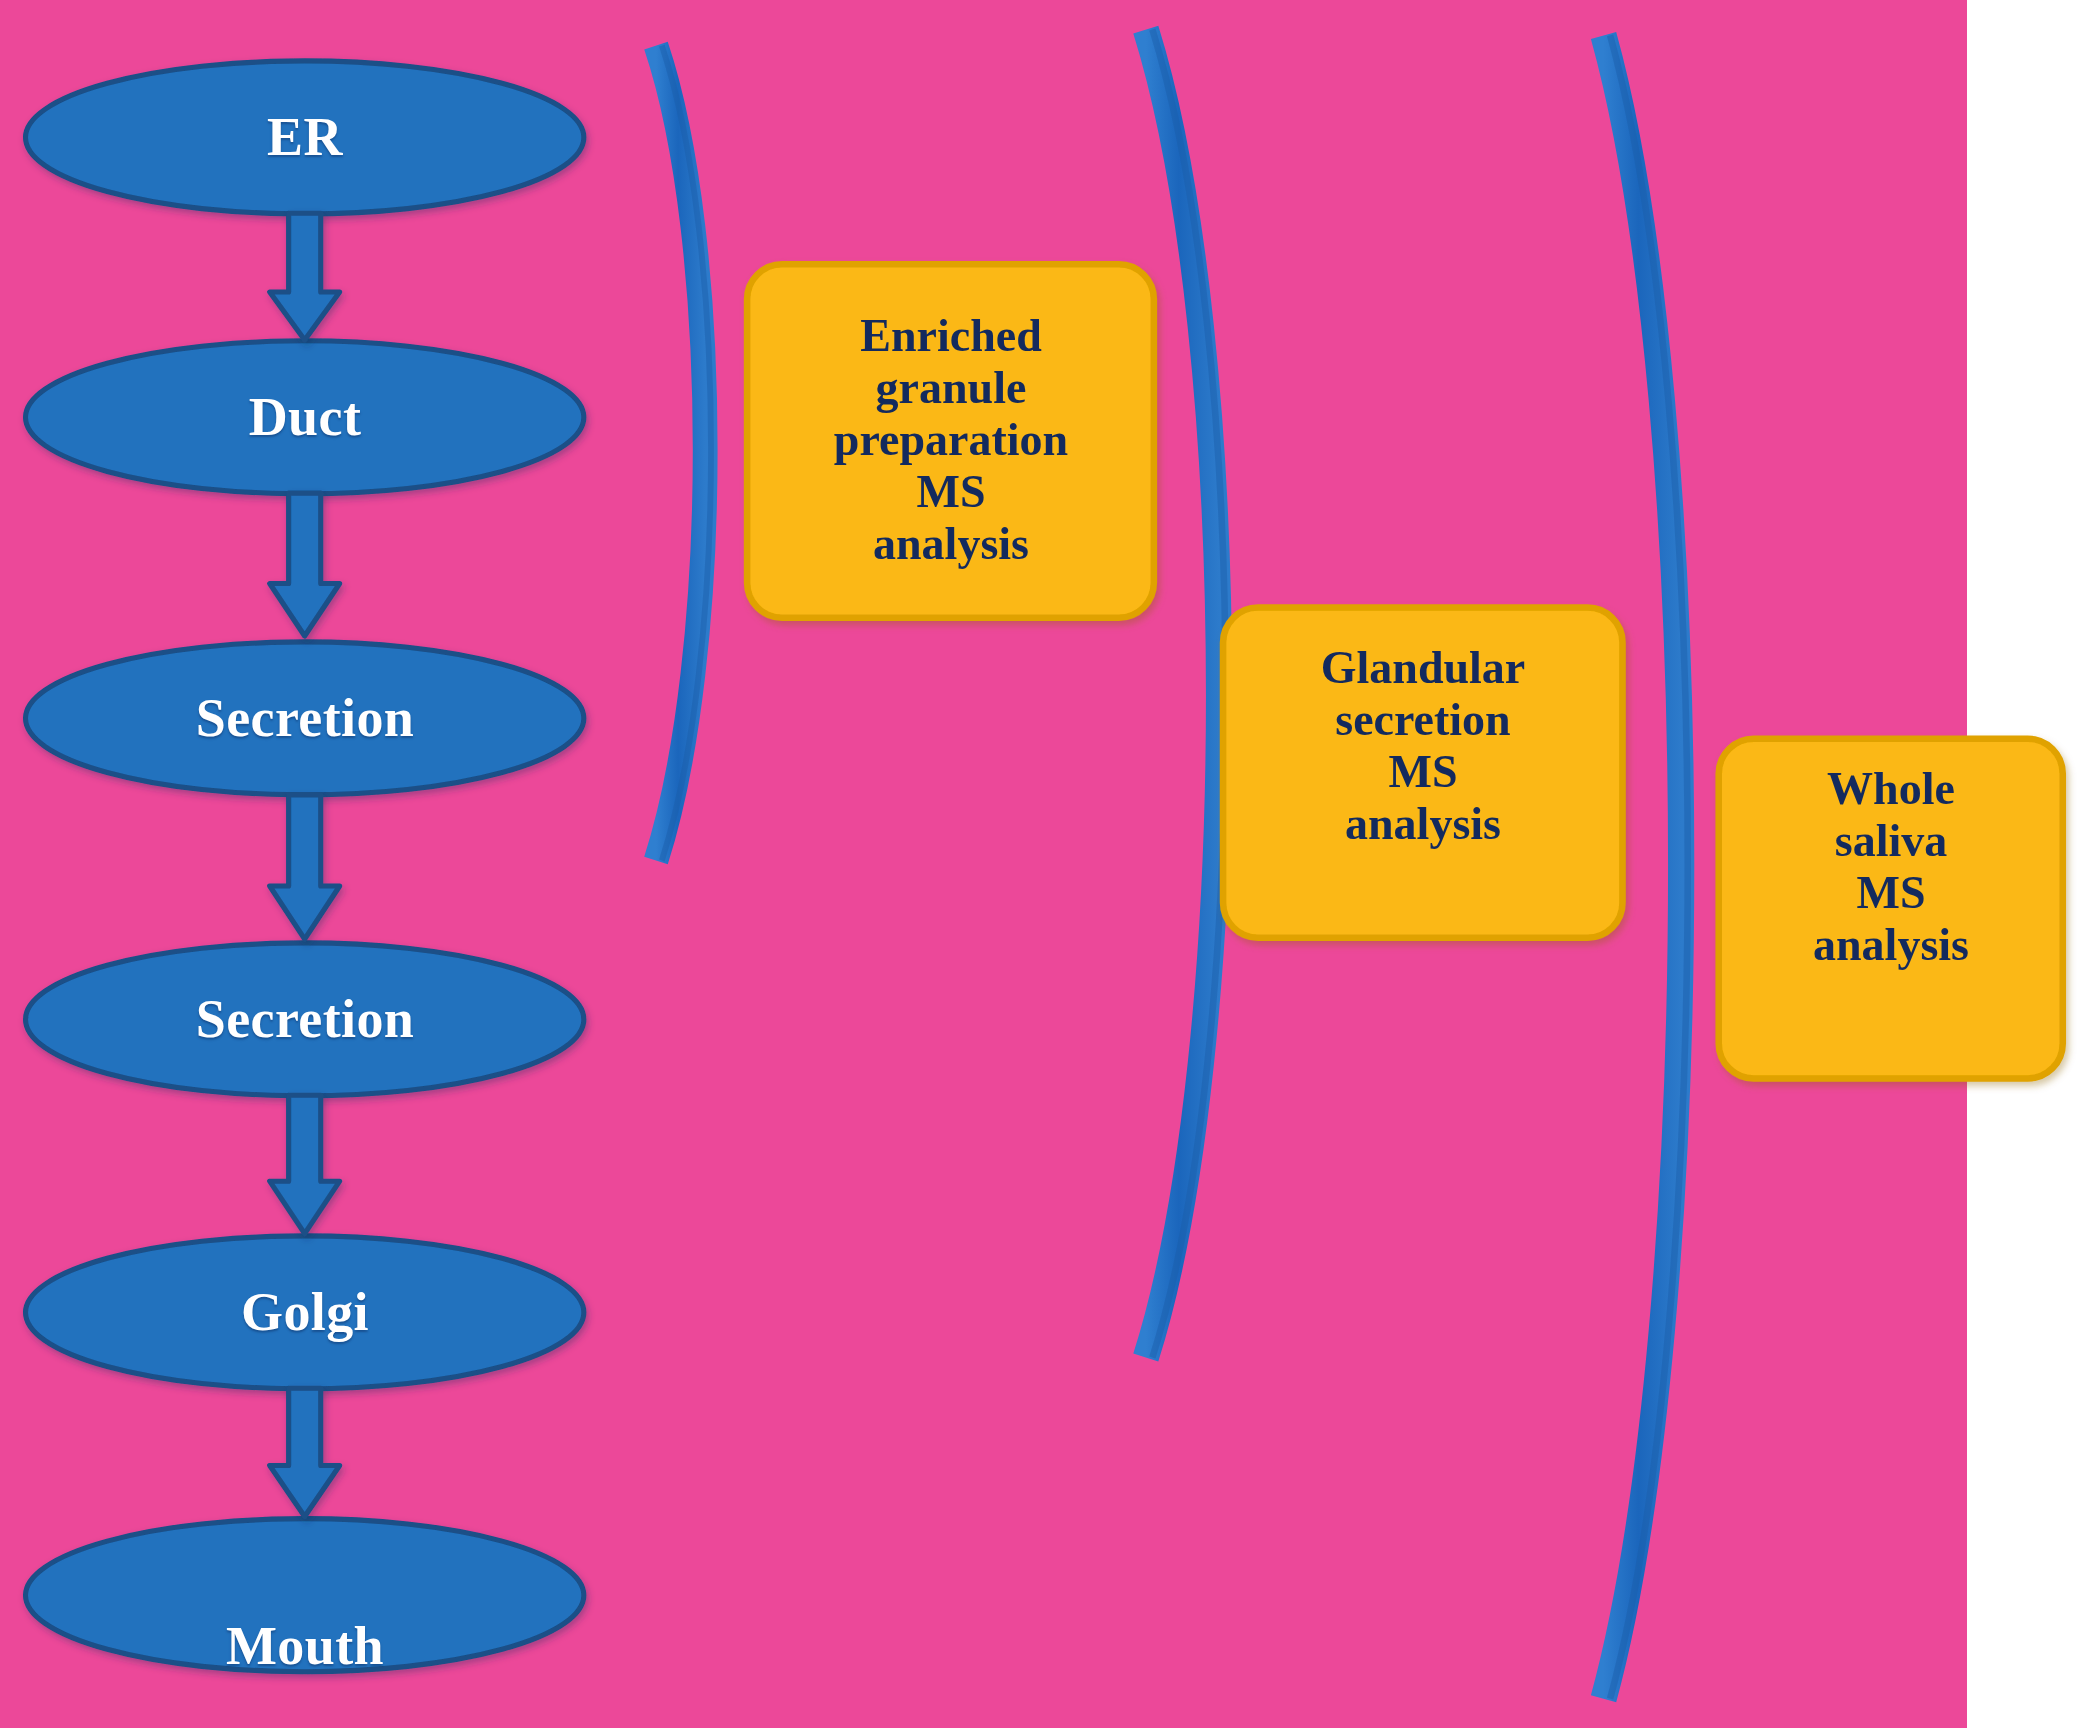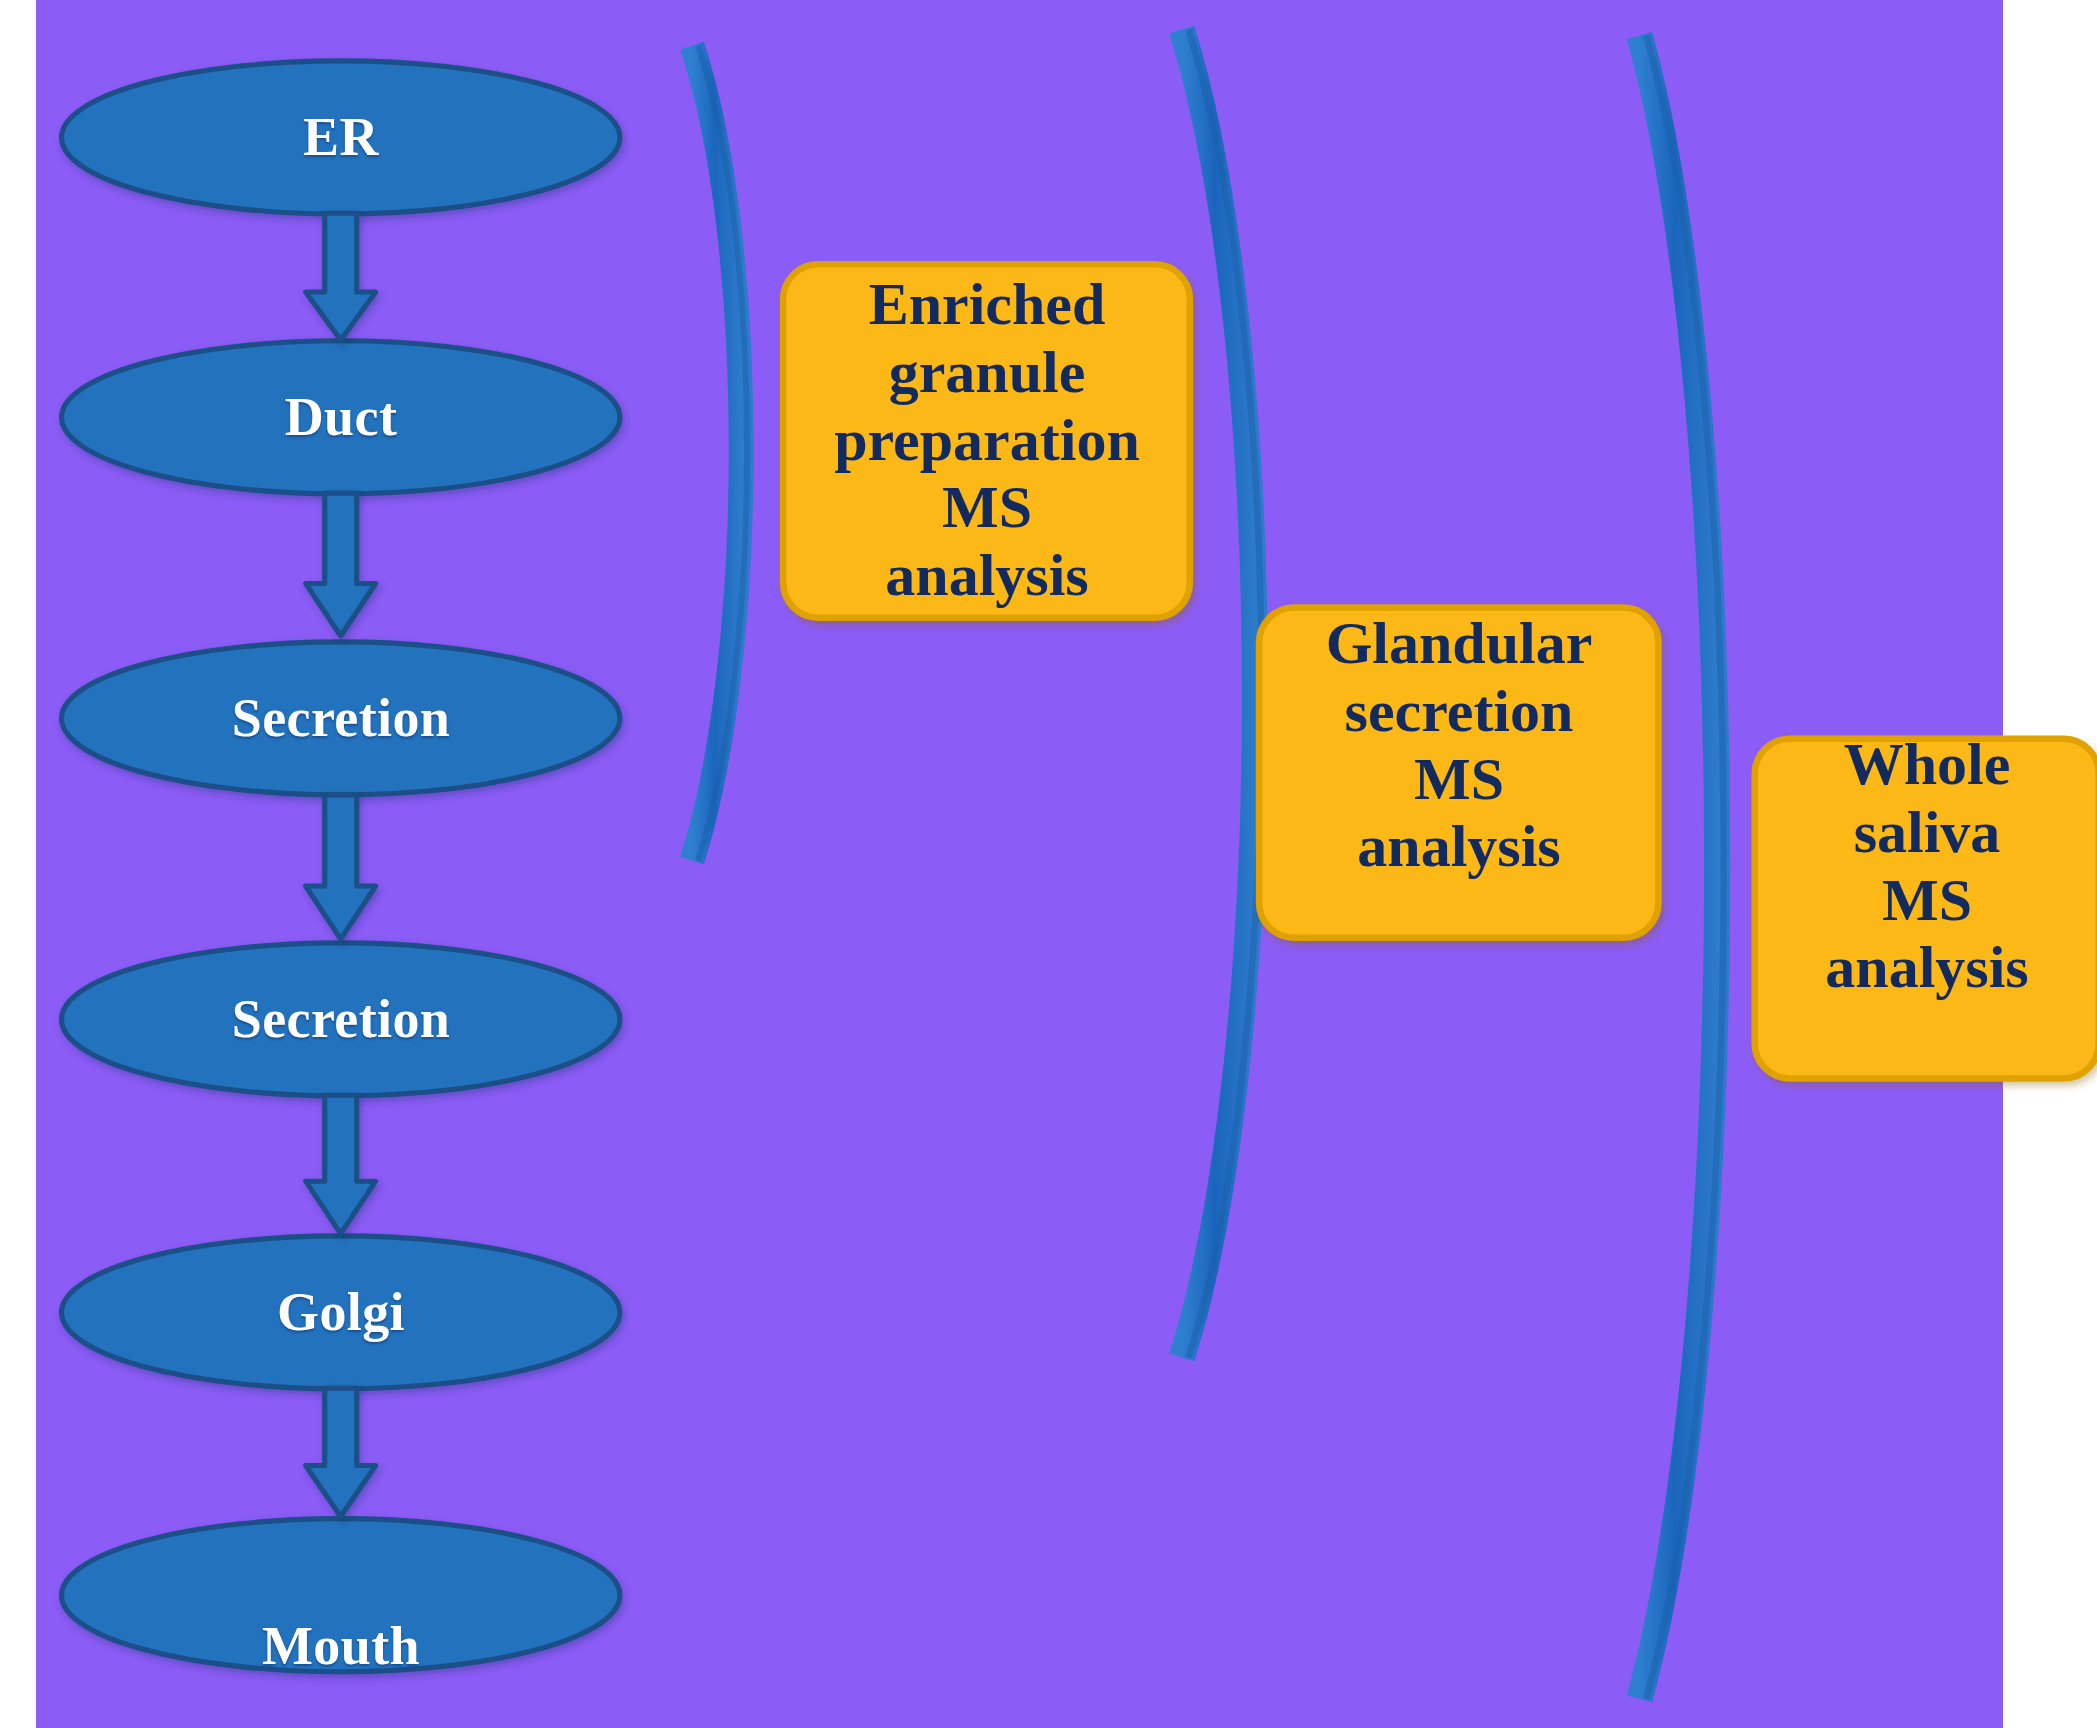--- a/index.html
+++ b/index.html
@@ -1,41 +1,41 @@
 <!DOCTYPE html>
 <html style="font-size:11.7px"><head>
 <meta charset="utf-8">
 <style>
   html,body{margin:0;padding:0;background:#ffffff;}
   body{
     width:2097px;height:1729px;
     font-family:"Liberation Serif", serif;
     overflow:hidden;
   }
-  #stage{position:relative;width:1967px;height:1729px;background:#8b5cf6;margin-left:36px;}
+  #stage{position:relative;width:1967px;height:1729px;background:#ec4899;}
   #stage svg{position:absolute;inset:0;width:2097px;height:1729px;display:block;}
 
   .node-label{
     position:absolute;
     color:#ffffff;
     font-weight:700;
     font-size:54px;
     line-height:1;
     text-align:center;
     white-space:nowrap;
     transform:translate(-50%,-50%);
     text-shadow:0 1.5px 2.2px rgba(10,40,90,.45);
     letter-spacing:0.4px;
     pointer-events:none;
   }
   .box-label{
     position:absolute;
     color:#132a5e;
     font-weight:700;
-    font-size:60px;
+    font-size:46px;
     line-height:1.13;
     text-align:center;
     transform:translate(-50%,-50%);
     white-space:pre-line;
     pointer-events:none;
   }
 </style>
 </head>
 <body>
 

